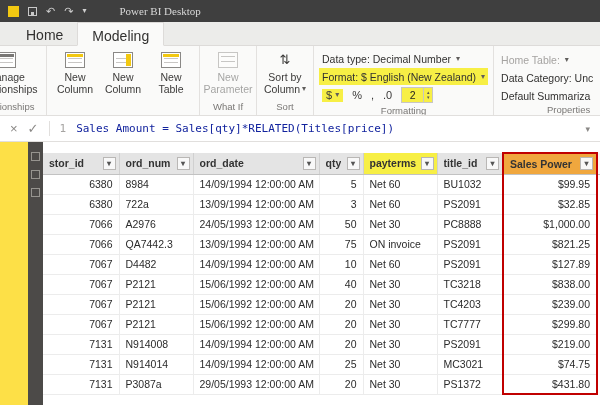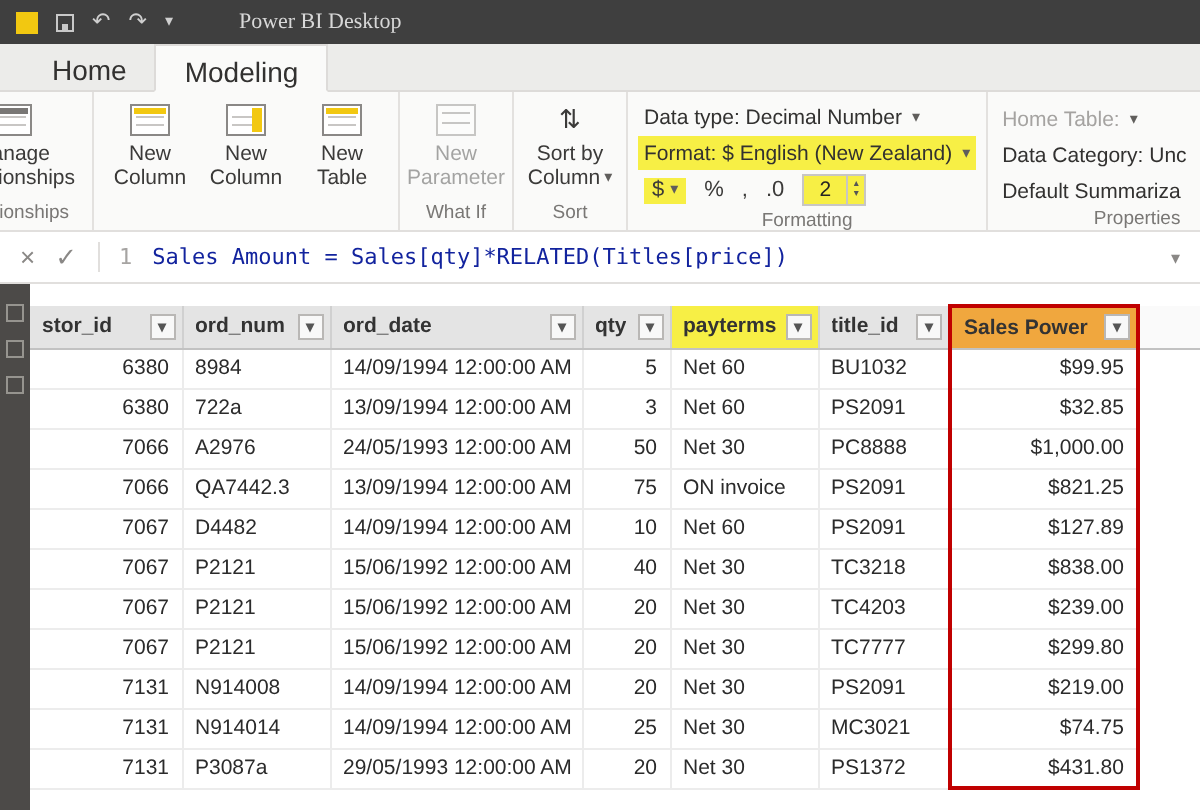--- a/index.html
+++ b/index.html
@@ -60,21 +60,21 @@
 
   
   .formula-bar { height:26px; background:#fff; border-bottom:1px solid #e1dfdd; display:flex; align-items:center; padding:0 10px; gap:10px; }
   .fx-btn { color:#8a8886; font-size:13px; line-height:1; cursor:default; }
   .fx-sep { width:1px; height:15px; background:#e1dfdd; }
   .line-no { color:#a6a4a2; font-family:"DejaVu Sans Mono", monospace; font-size:11px; }
   .formula { font-family:"DejaVu Sans Mono", monospace; font-size:11px; color:#12239e; white-space:nowrap; }
   .fx-chevron { margin-left:auto; color:#8a8886; font-size:9px; }
 
   
-  .main { display:flex; height:263px; background:#fde047; }
+  .main { display:flex; height:263px; background:#fde047;padding-left:28px; }
   .side-nav { width:15px; background:#4c4a48; display:flex; flex-direction:column; align-items:center; gap:9px; padding-top:10px; flex-shrink:0; }
   .nav-ico { width:9px; height:9px; border:1px solid #96948f; }
   .table-area { flex:1; padding-top:10px; overflow:hidden; background:#fff; }
 
   table.grid { border-collapse:collapse; table-layout:fixed; width:100%; font-size:10.5px; }
   .hcell { height:21px; background:#e4e4e4; border-right:1px solid #d0d0d0; border-bottom:1px solid #c2c2c2; font-weight:bold; color:#333; padding:0 3px 0 6px; text-align:left; }
   .hwrap { display:flex; align-items:center; justify-content:space-between; gap:2px; overflow:hidden; }
   .hlabel { white-space:nowrap; overflow:hidden; }
   .filter-btn { width:13px; height:13px; flex-shrink:0; border:1px solid #b9b7b5; background:#f8f8f8; font-size:8px; line-height:11px; text-align:center; color:#555; }
   .cell { height:20px; border-right:1px solid #ececec; border-bottom:1px solid #ececec; padding:0 6px; white-space:nowrap; overflow:hidden; color:#2b2b2b; background:#fff; }

